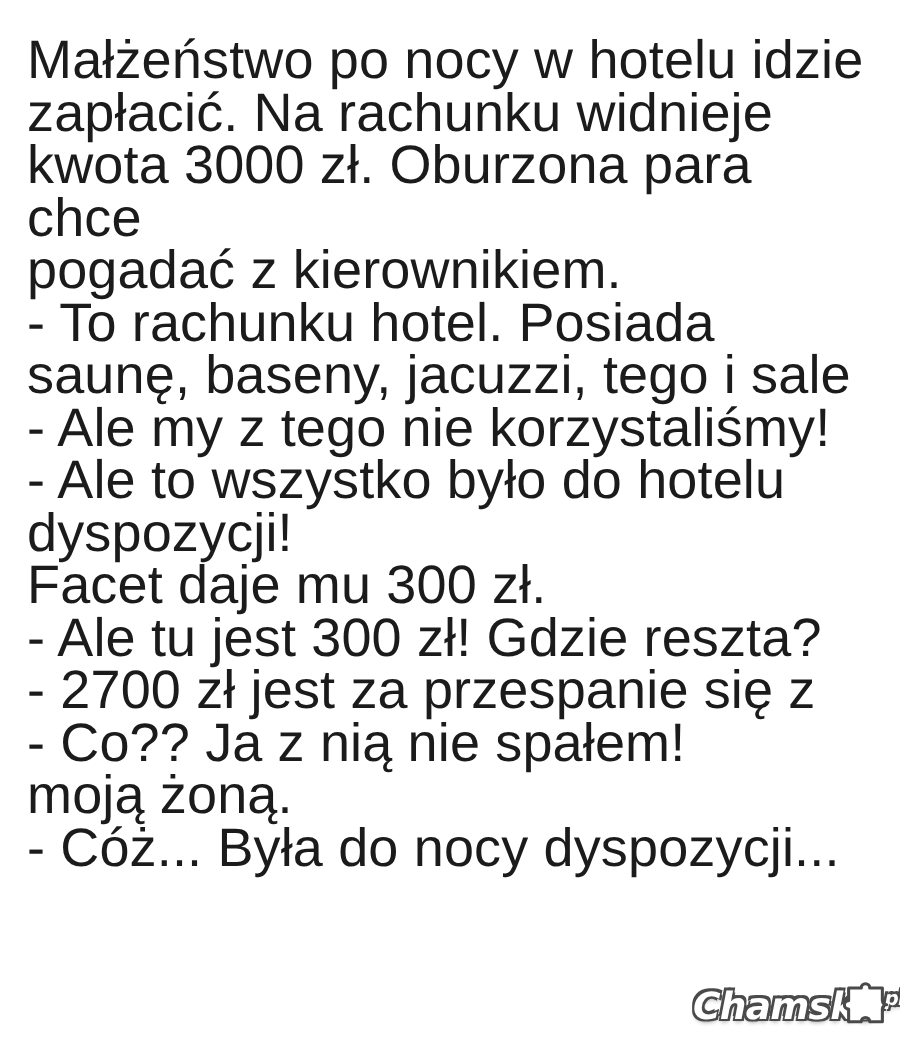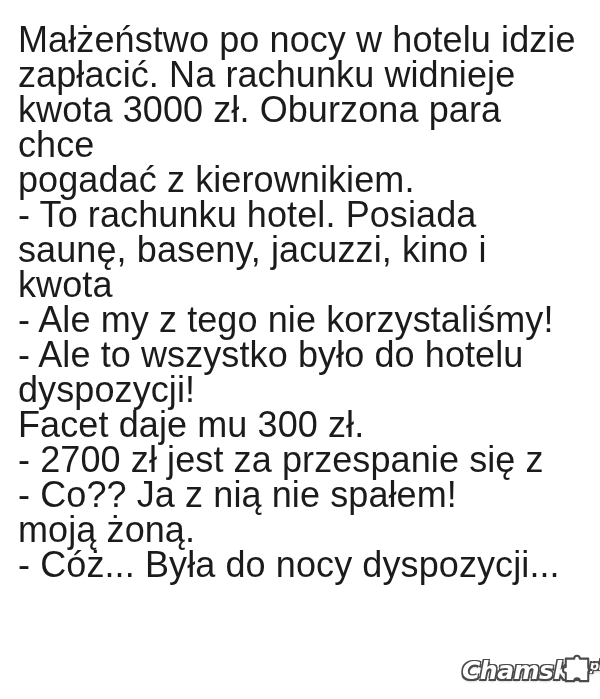--- a/index.html
+++ b/index.html
@@ -71,25 +71,26 @@
 </style>
 </head>
 <body>
 
 <div class="joke-wrap">
   <span class="joke-line">Małżeństwo po nocy w hotelu idzie</span>
   <span class="joke-line">zapłacić. Na rachunku widnieje</span>
   <span class="joke-line">kwota 3000 zł. Oburzona para chce</span>
   <span class="joke-line">pogadać z kierownikiem.</span>
   <span class="joke-line">- To rachunku hotel. Posiada</span>
-  <span class="joke-line">saunę, baseny, jacuzzi, kino i kwota</span>
+  <span class="joke-line">saunę, baseny, jacuzzi, tego i sale</span>
   <span class="joke-line">- Ale my z tego nie korzystaliśmy!</span>
   <span class="joke-line">- Ale to wszystko było do hotelu</span>
   <span class="joke-line">dyspozycji!</span>
   <span class="joke-line">Facet daje mu 300 zł.</span>
+  <span class="joke-line">- Ale tu jest 300 zł! Gdzie reszta?</span>
   <span class="joke-line">- 2700 zł jest za przespanie się z</span>
   <span class="joke-line">- Co?? Ja z nią nie spałem!</span>
   <span class="joke-line">moją żoną.</span>
   <span class="joke-line">- Cóż... Była do nocy dyspozycji...</span>
 </div>
 
 <div class="watermark">
   <div class="wm-text"><span>Chamsko</span><span class="wm-suffix">.pl</span></div>
   <svg class="wm-mark" viewBox="0 0 32 32">
     <path d="M4 6 h9 a3 3 0 0 1 3 -3 a3 3 0 0 1 3 3 h9 v9 a3 3 0 0 0 3 3 a3 3 0 0 0 -3 3 v9 h-9 a3 3 0 0 0 -3 -3 a3 3 0 0 0 -3 3 h-9 v-9 a3 3 0 0 1 -3 -3 a3 3 0 0 1 3 -3 z" fill="#ffffff" stroke="#4a4a4a" stroke-width="2.2" stroke-linejoin="round"></path>

